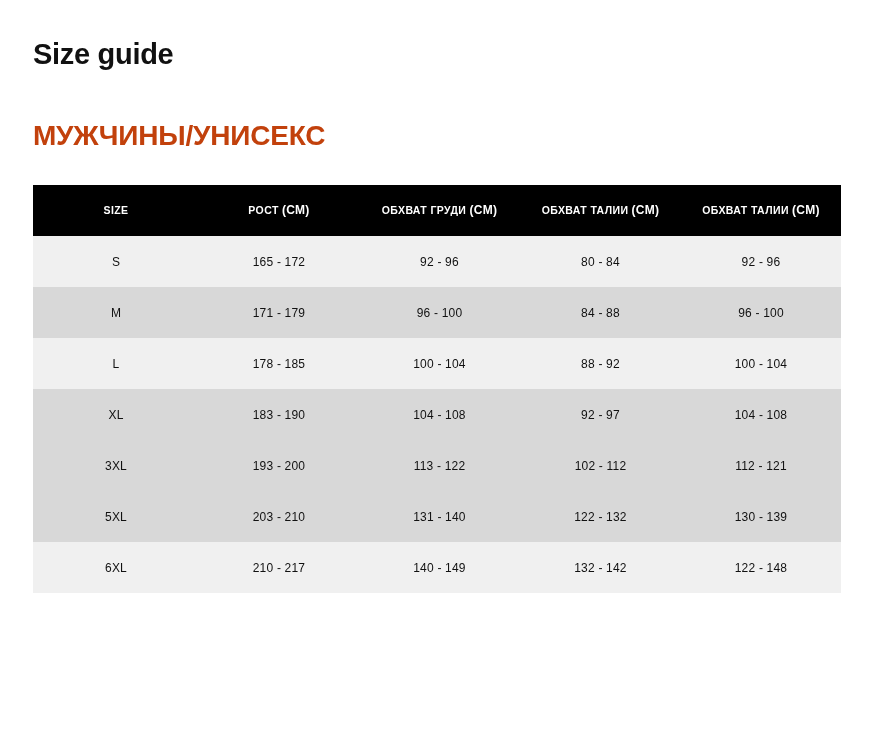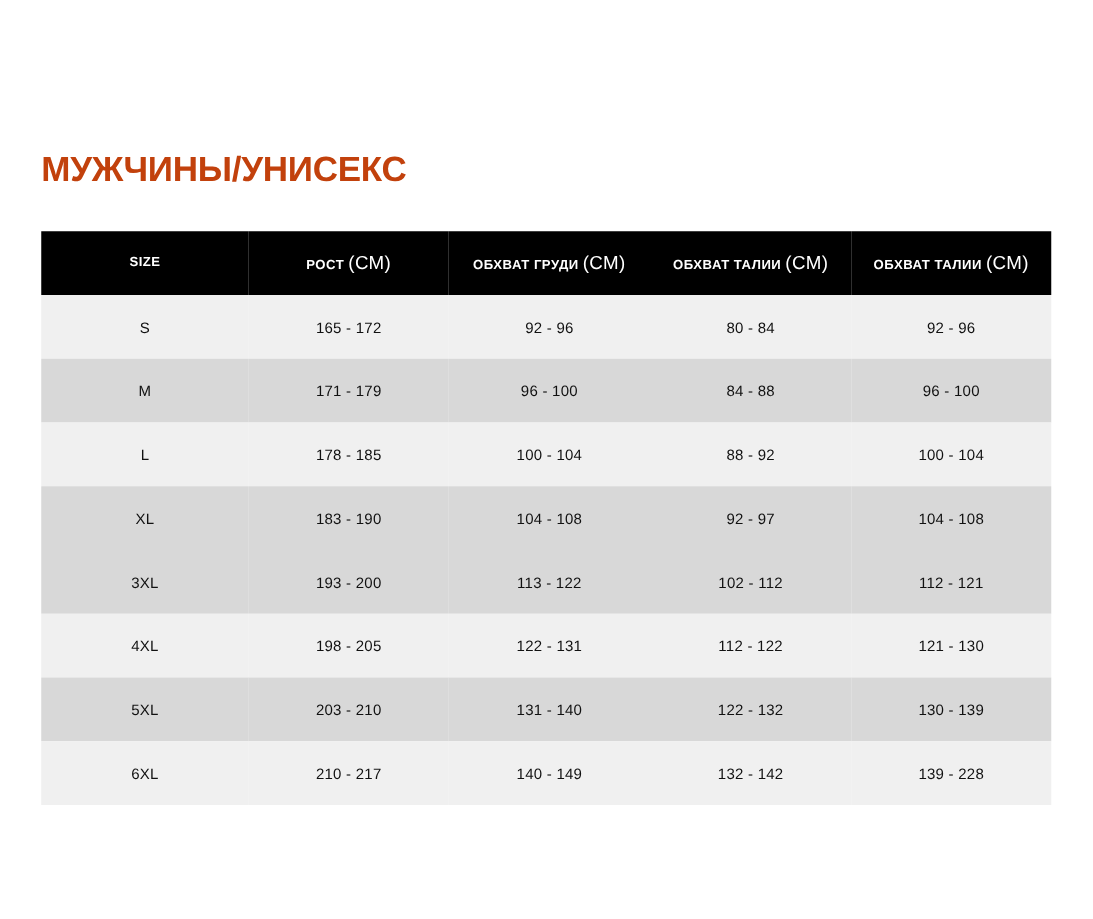--- a/index.html
+++ b/index.html
@@ -61,22 +61,22 @@
     display: block;
     text-align: center;
     line-height: 1.15;
   }
   .hdr-main {
     font-size: 10.5px;
     font-weight: bold;
     letter-spacing: 0.4px;
   }
   .hdr-unit {
-    font-size: 15px;
-    font-weight: normal;
+    font-size: 12px;
+    font-weight: bold;
     letter-spacing: 0.3px;
   }
   .hdr-two-line .hdr-main {
     display: inline;
   }
   table.size-table tbody td {
     height: 51px;
     font-size: 12px;
     text-align: center;
     vertical-align: middle;
@@ -94,20 +94,21 @@
   col.c1 { width: 160px; }
   col.c2 { width: 161px; }
   col.c3 { width: 161px; }
   col.c4 { width: 160px; }
 </style>
 </head>
 <body>
 
 <div class="page">
 
+  <div class="title">Size guide</div>
 
   <div class="subtitle">МУЖЧИНЫ/УНИСЕКС</div>
 
   <table class="size-table">
     <colgroup>
       <col class="c0">
         <col class="c1">
         <col class="c2">
         <col class="c3">
         <col class="c4">
@@ -174,37 +175,30 @@
         <td>92 - 97</td>
         <td>104 - 108</td>
       </tr>
       <tr class="row-odd">
         <td>3XL</td>
         <td>193 - 200</td>
         <td>113 - 122</td>
         <td>102 - 112</td>
         <td>112 - 121</td>
       </tr>
-      <tr class="row-even">
-        <td>4XL</td>
-        <td>198 - 205</td>
-        <td>122 - 131</td>
-        <td>112 - 122</td>
-        <td>121 - 130</td>
-      </tr>
       <tr class="row-odd">
         <td>5XL</td>
         <td>203 - 210</td>
         <td>131 - 140</td>
         <td>122 - 132</td>
         <td>130 - 139</td>
       </tr>
       <tr class="row-even">
         <td>6XL</td>
         <td>210 - 217</td>
         <td>140 - 149</td>
         <td>132 - 142</td>
-        <td>139 - 228</td>
+        <td>122 - 148</td>
       </tr>
     </tbody>
   </table>
 
 </div>
 
 </body></html>

